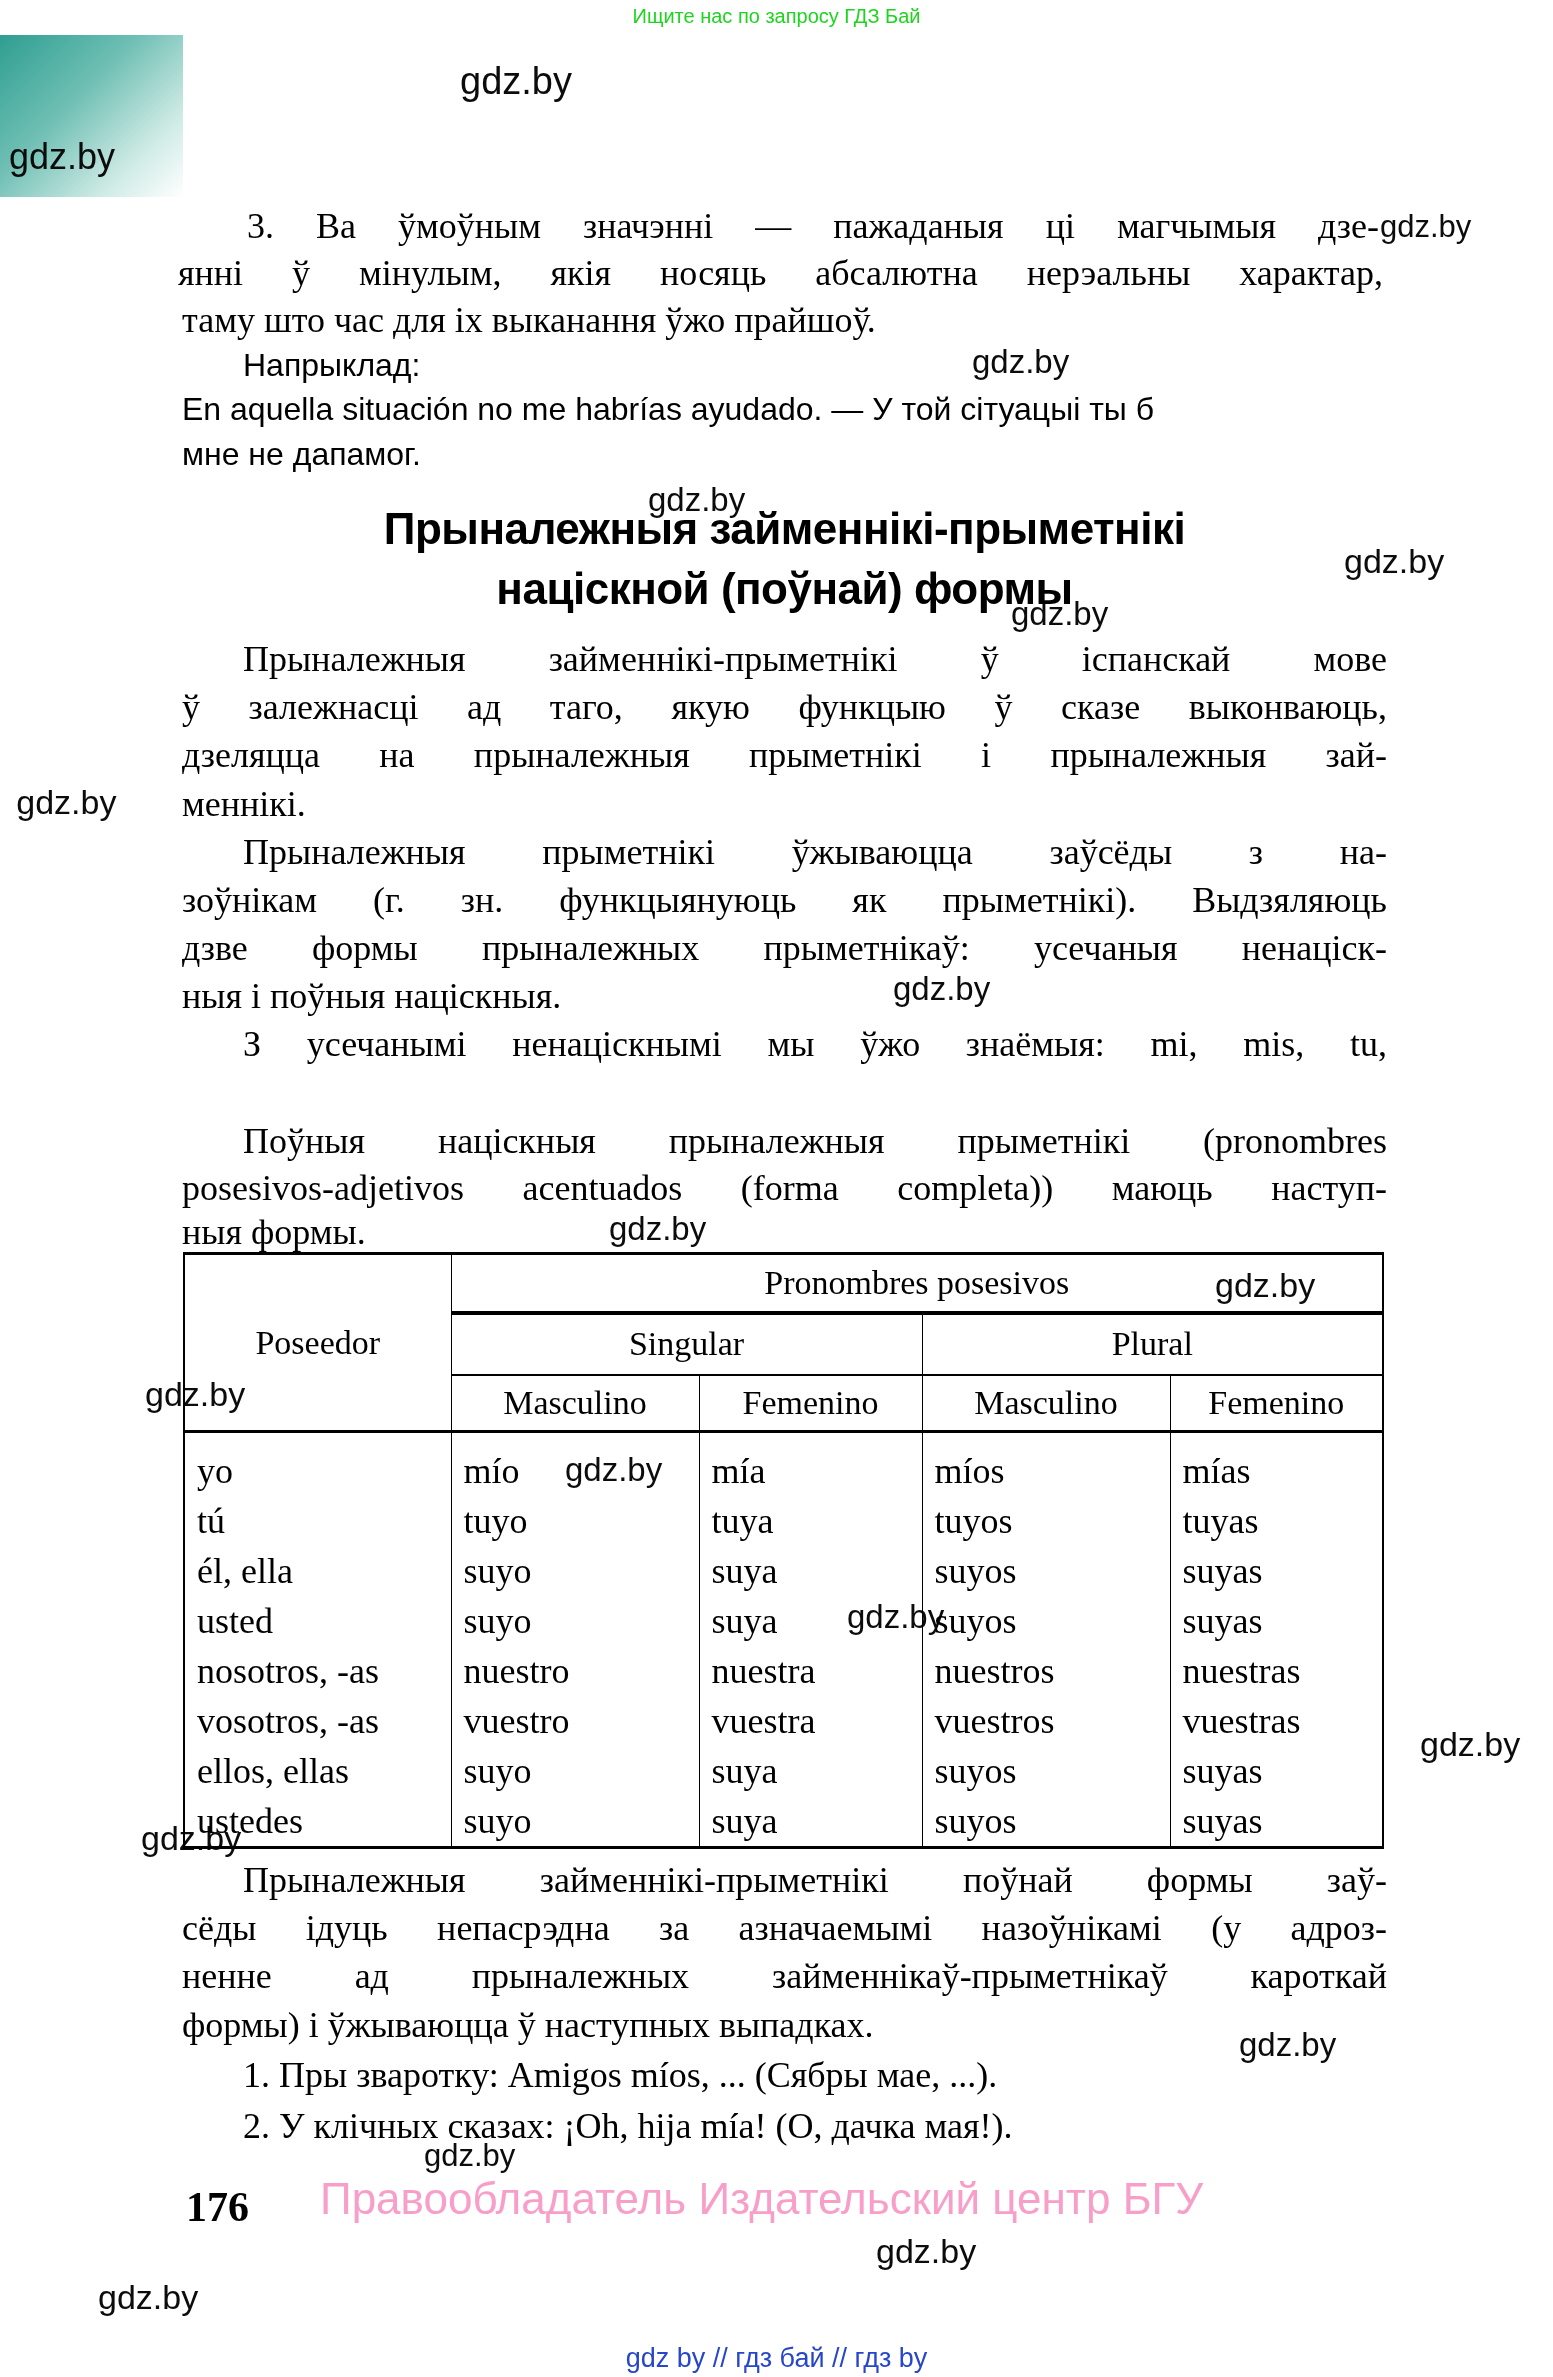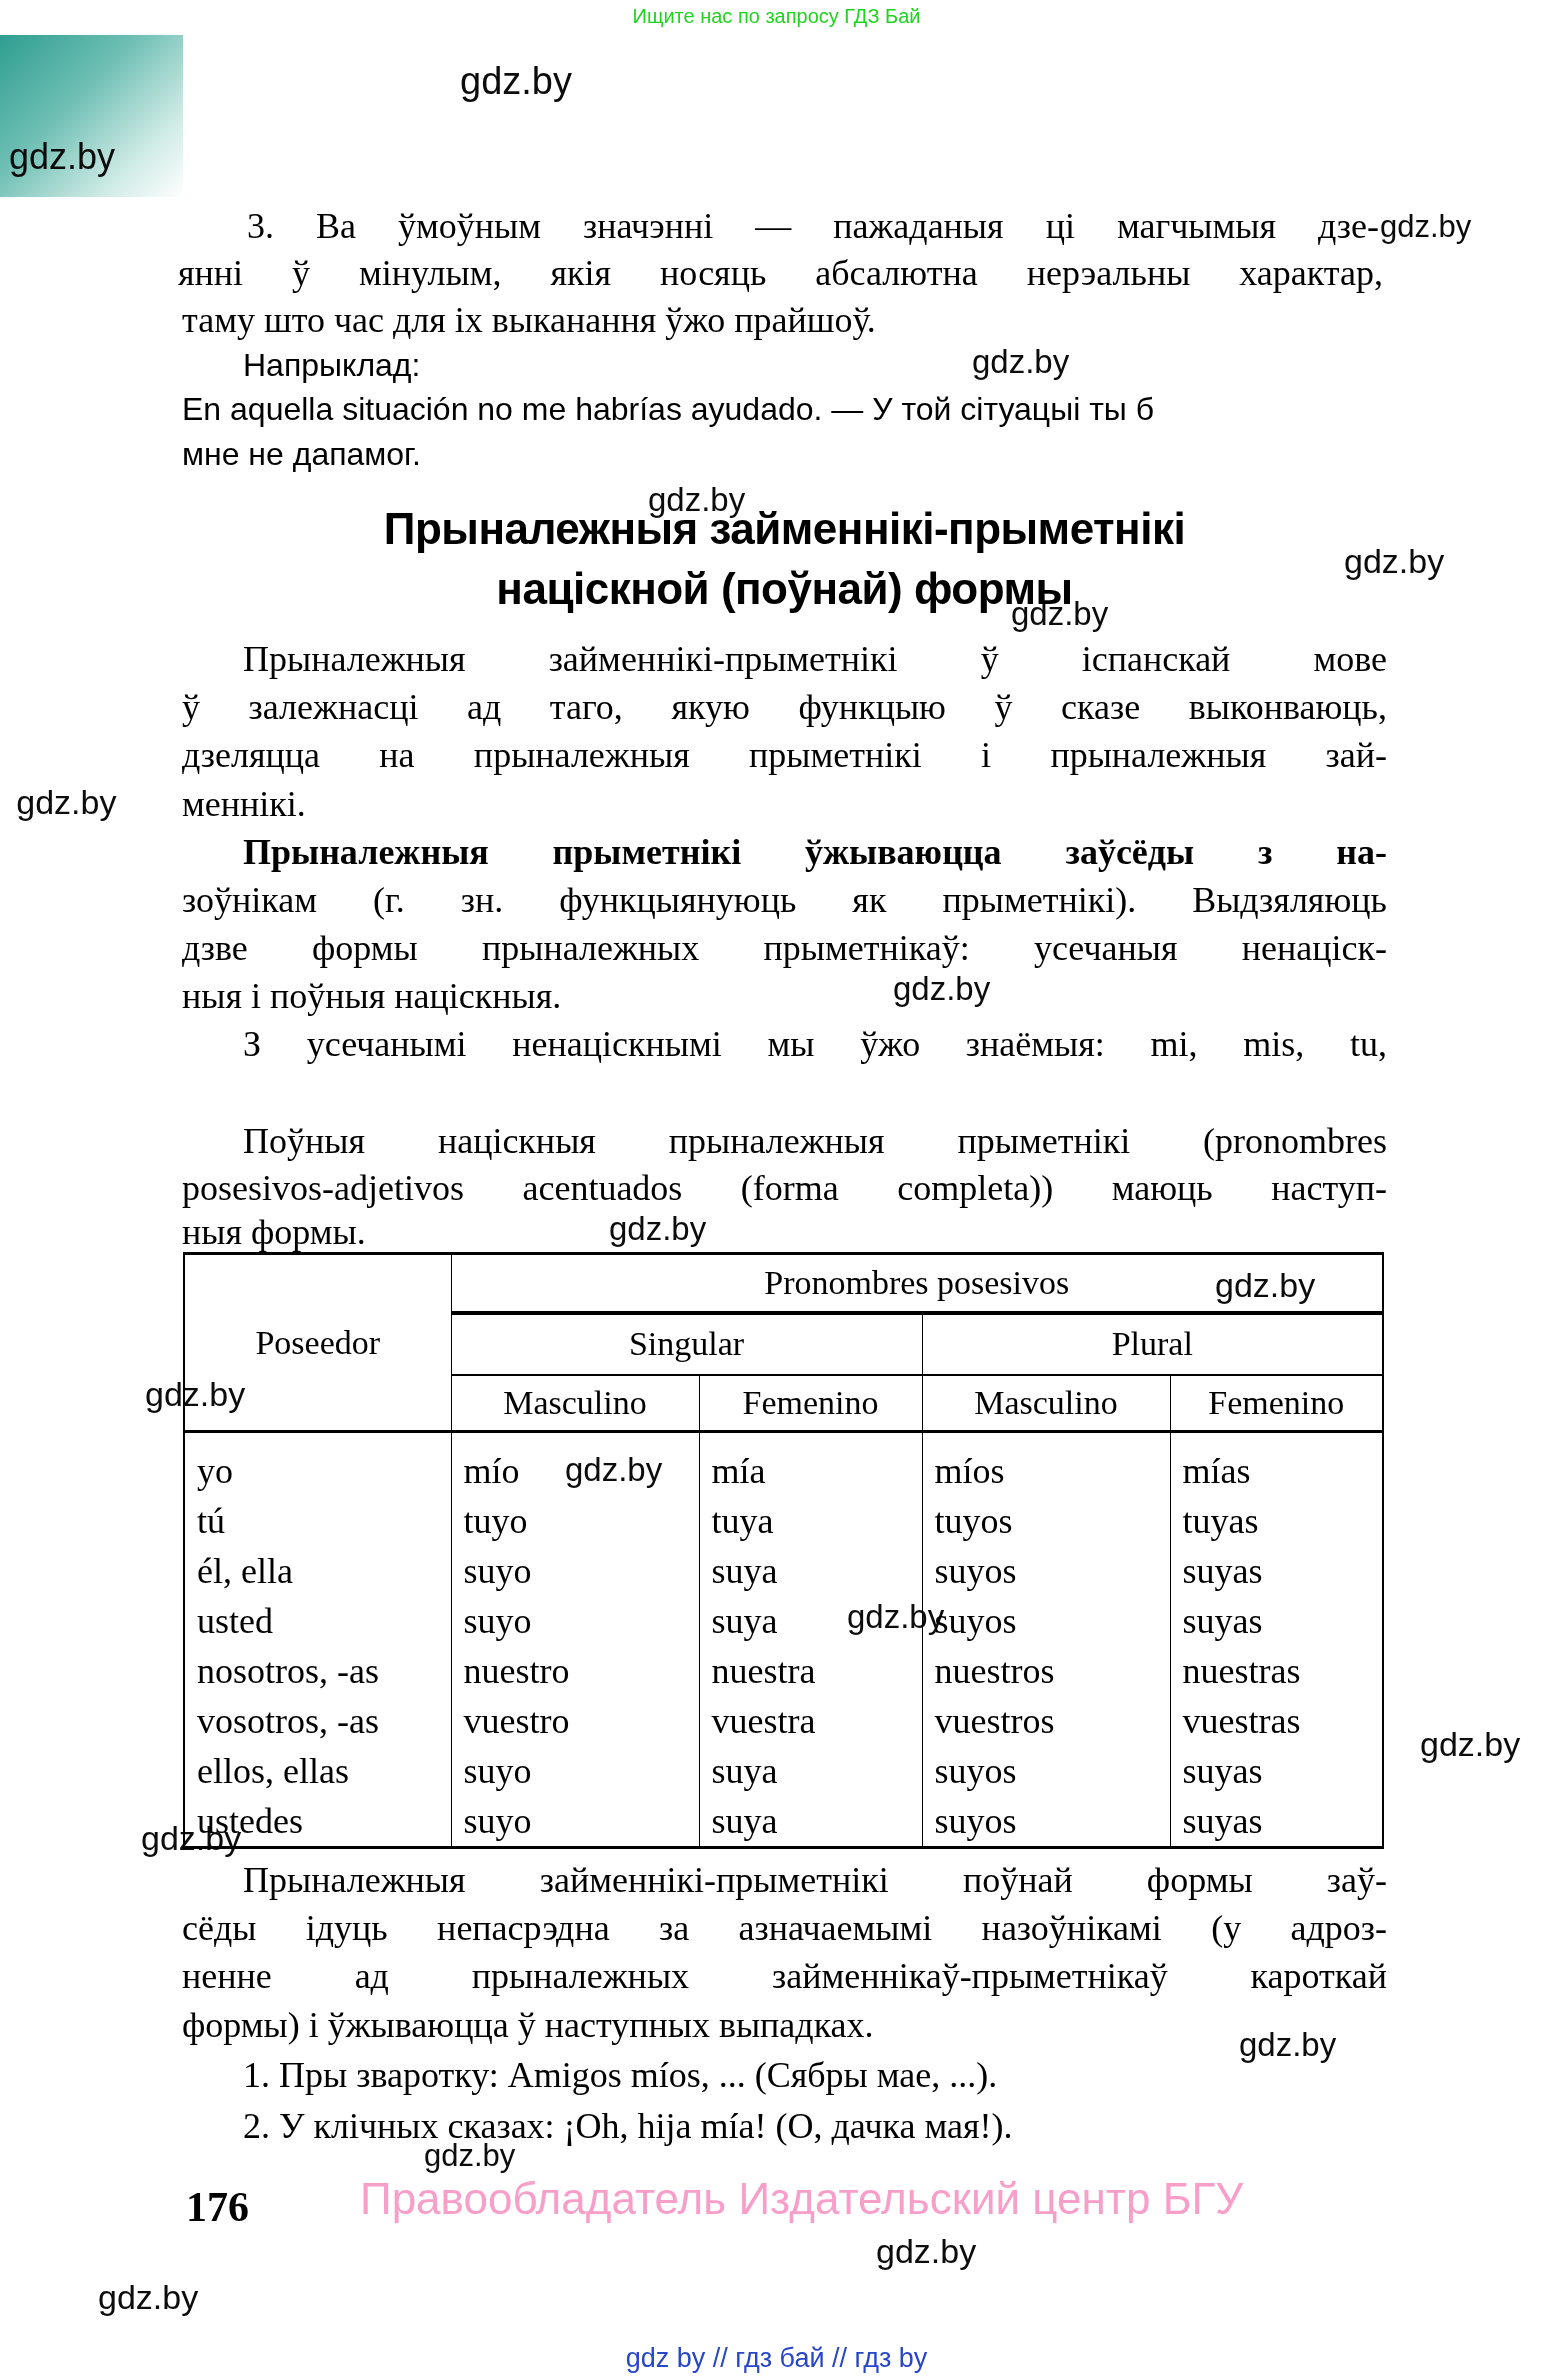--- a/index.html
+++ b/index.html
@@ -14,21 +14,21 @@
            font-family:"Liberation Sans","DejaVu Sans",sans-serif;font-weight:700;
            font-size:44px;letter-spacing:-0.5px;white-space:nowrap;}
   .banner{position:absolute;top:5.4px;left:0;width:100%;text-align:center;
           font-family:"Liberation Sans","DejaVu Sans",sans-serif;font-size:20px;color:#1fd41f;}
   .teal{position:absolute;left:0;top:35px;width:183px;height:162px;
         background:linear-gradient(135deg,#2f9e91 0%,#6fbfb4 40%,#cdeae4 75%,#ffffff 100%);}
   .wm{position:absolute;font-family:"Liberation Sans","DejaVu Sans",sans-serif;color:#0c0c0c;white-space:nowrap;}
   .pgnum{position:absolute;left:186px;top:2183px;font-size:42px;font-weight:600;
          font-family:"Liberation Serif","DejaVu Serif",serif;}
   .copyright{position:absolute;left:320px;top:2174px;font-size:44px;color:#f79fc9;
-             font-family:"Liberation Sans","DejaVu Sans",sans-serif;white-space:nowrap;margin-left:40px;}
+             font-family:"Liberation Sans","DejaVu Sans",sans-serif;white-space:nowrap;}
   .footerlinks{position:absolute;top:2343px;left:0;width:100%;text-align:center;
                font-family:"Liberation Sans","DejaVu Sans",sans-serif;font-size:27px;color:#2847c8;}
   
   #tbl{position:absolute;left:183px;top:1252px;width:1199px;border-collapse:collapse;
        table-layout:fixed;border:2.7px solid #000;border-top:3.6px solid #000;border-bottom:3.6px solid #000;
        font-family:"Liberation Serif","DejaVu Serif",serif;}
   #tbl td{padding:0;}
   #tbl .bl{border-left:1.8px solid #000;}
   #tbl .hdr{font-weight:400;font-size:34px;text-align:center;vertical-align:middle;}
   #tbl .bgroup{border-bottom:4.5px solid #000;}
@@ -78,21 +78,21 @@
   <div class="line sans nw" style="left:182px;top:435px;">мне не дапамог.</div>
 
   <div class="heading" style="top:504px;">Прыналежныя займеннікі-прыметнікі</div>
   <div class="heading" style="top:564px;">націскной (поўнай) формы</div>
 
   <div class="line serif j" style="left:243px;top:638px;width:1144px;">Прыналежныя займеннікі-прыметнікі ў іспанскай мове</div>
   <div class="line serif j" style="left:182px;top:686px;width:1205px;">ў залежнасці ад таго, якую функцыю ў сказе выконваюць,</div>
   <div class="line serif j" style="left:182px;top:734px;width:1205px;">дзеляцца на прыналежныя прыметнікі і прыналежныя зай-</div>
   <div class="line serif nw" style="left:182px;top:783px;">меннікі.</div>
 
-  <div class="line serif j" style="left:243px;top:831px;width:1144px;font-weight:bold;">Прыналежныя прыметнікі ўжываюцца заўсёды з на-</div>
+  <div class="line serif j" style="left:243px;top:831px;width:1144px;">Прыналежныя прыметнікі ўжываюцца заўсёды з на-</div>
   <div class="line serif j" style="left:182px;top:879px;width:1205px;">зоўнікам (г. зн. функцыянуюць як прыметнікі). Выдзяляюць</div>
   <div class="line serif j" style="left:182px;top:927px;width:1205px;">дзве формы прыналежных прыметнікаў: усечаныя ненаціск-</div>
   <div class="line serif nw" style="left:182px;top:975px;">ныя і поўныя націскныя.</div>
 
   <div class="line serif j" style="left:243px;top:1023px;width:1144px;">З усечанымі ненаціскнымі мы ўжо знаёмыя: mi, mis, tu,</div>
 
   <div class="line serif j" style="left:243px;top:1120px;width:1144px;">Поўныя націскныя прыналежныя прыметнікі (pronombres</div>
   <div class="line serif j" style="left:182px;top:1167px;width:1205px;">posesivos-adjetivos acentuados (forma completa)) маюць наступ-</div>
   <div class="line serif nw" style="left:182px;top:1211px;">ныя формы.</div>
 

